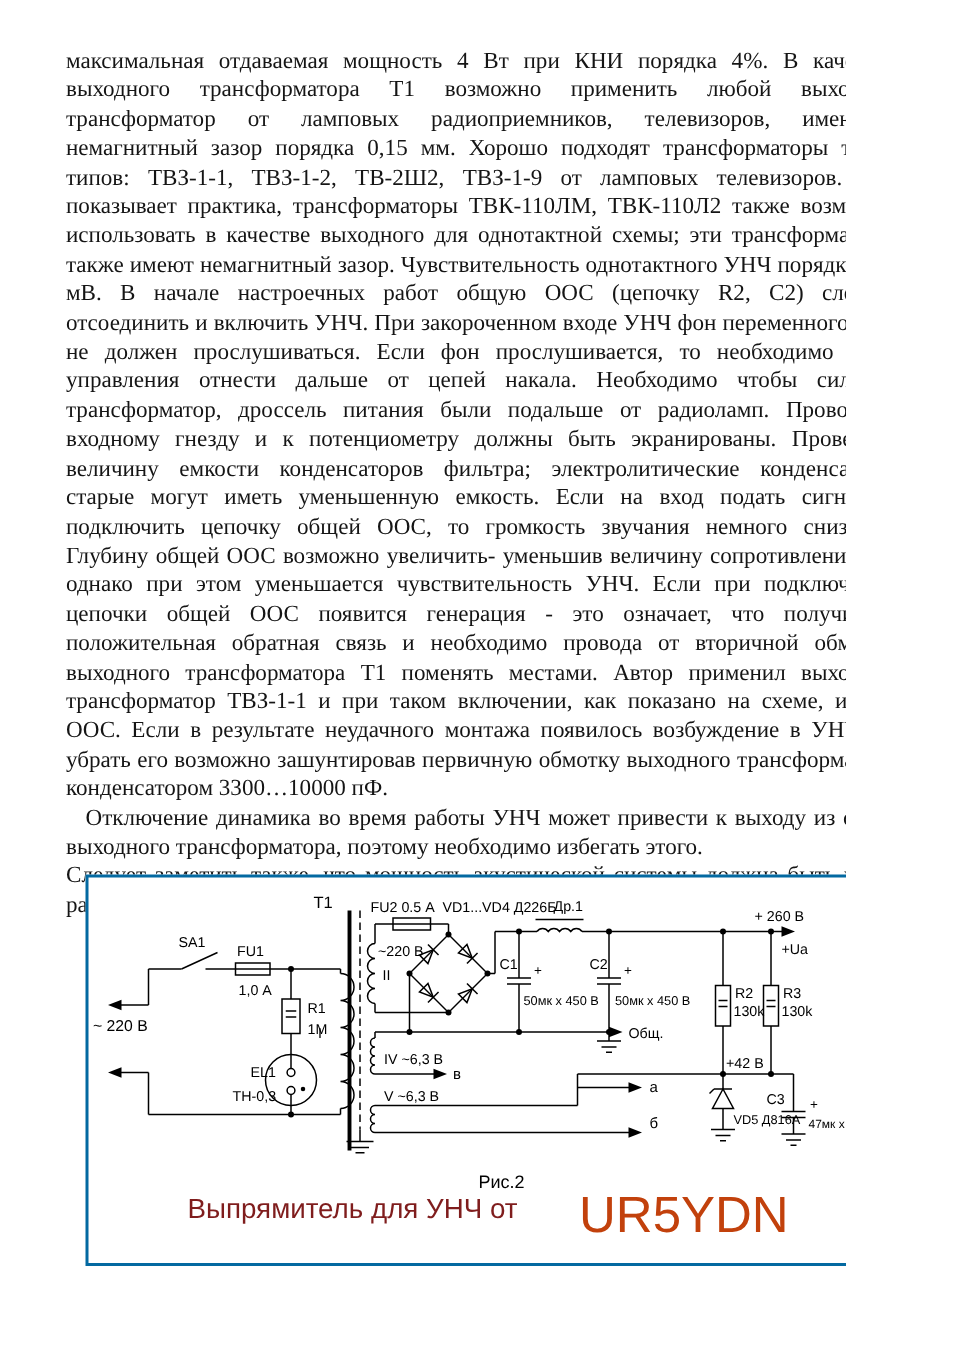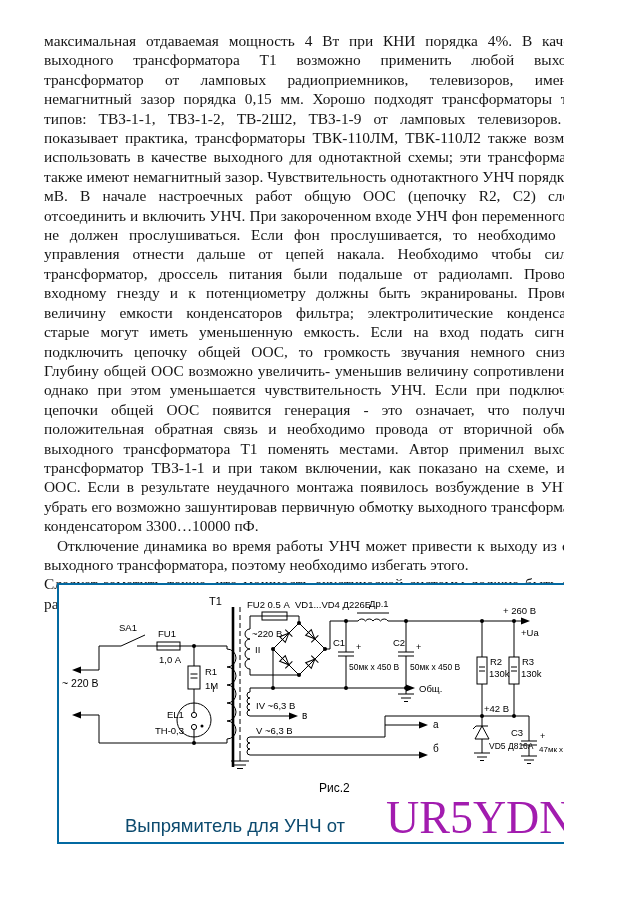--- a/index.html
+++ b/index.html
@@ -7,24 +7,24 @@
         font-family:"Liberation Serif", serif;color:#151515;}
   .body-text{position:absolute;left:44px;top:31px;width:554px;}
   .body-text p{margin:0;text-align:justify;font-size:15.4px;line-height:19.4px;}
   .body-text p.ind{text-indent:13px;}
   .figure-box{position:absolute;left:57px;top:583px;width:529px;height:257px;
               border:2px solid #0369a1;background:#fff;}
   .schematic{position:absolute;left:0;top:0;}
   .lbl{font-family:"Liberation Sans", sans-serif;fill:#000;}
   .fig-caption{position:absolute;left:260px;top:196px;font-family:"Liberation Sans",sans-serif;
                font-size:12px;color:#000;}
-  .fig-green{position:absolute;left:66px;top:230px;font-family:"Liberation Sans",sans-serif;
-             font-size:18.5px;color:#0c4a6e;}
-  .fig-callsign{position:absolute;left:327px;top:206px;font-family:Liberation Serif, serif;
-                font-size:46px;color:#a21caf;}
+  .fig-green{position:absolute;left:66px;top:210px;font-family:"Liberation Sans",sans-serif;
+             font-size:18.5px;color:#7f1d1d;}
+  .fig-callsign{position:absolute;left:327px;top:206px;font-family:Liberation Sans, sans-serif;
+                font-size:34px;color:#c2410c;}
   svg line, svg path, svg polyline{stroke:#000;stroke-width:1;fill:none;}
   svg rect{stroke:#000;stroke-width:1;fill:#fff;}
   svg .nofill{fill:none;}
   svg .dot{fill:#000;stroke:none;}
   svg .arr{fill:#000;stroke:none;}
   svg .thick{stroke-width:2.6;}
   svg .dash{stroke-dasharray:5,3;}
 </style>
 </head>
 <body>

